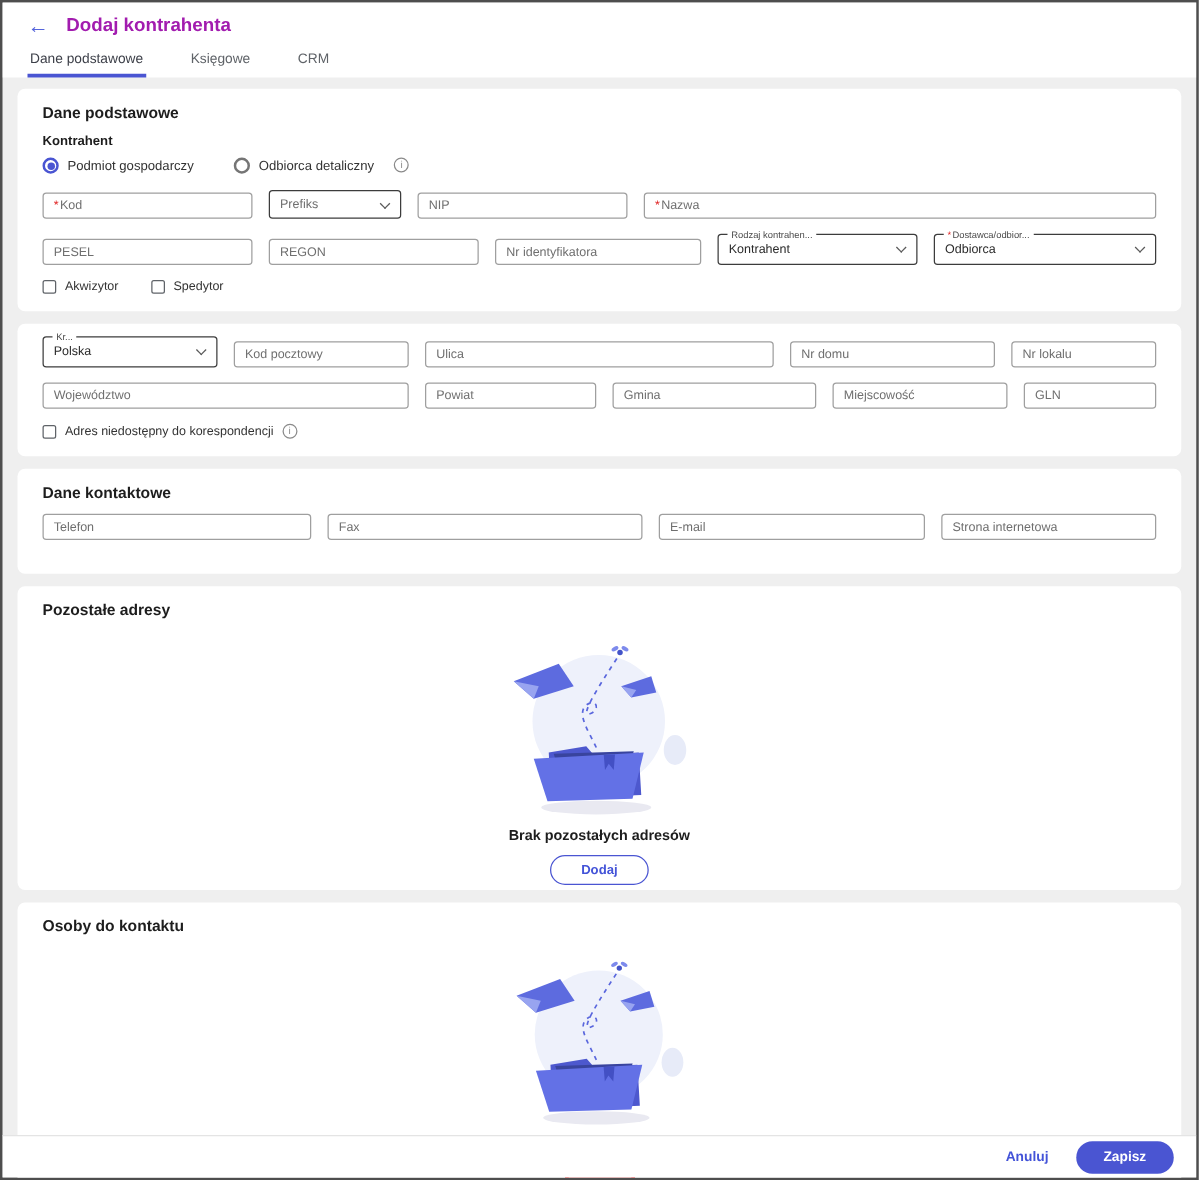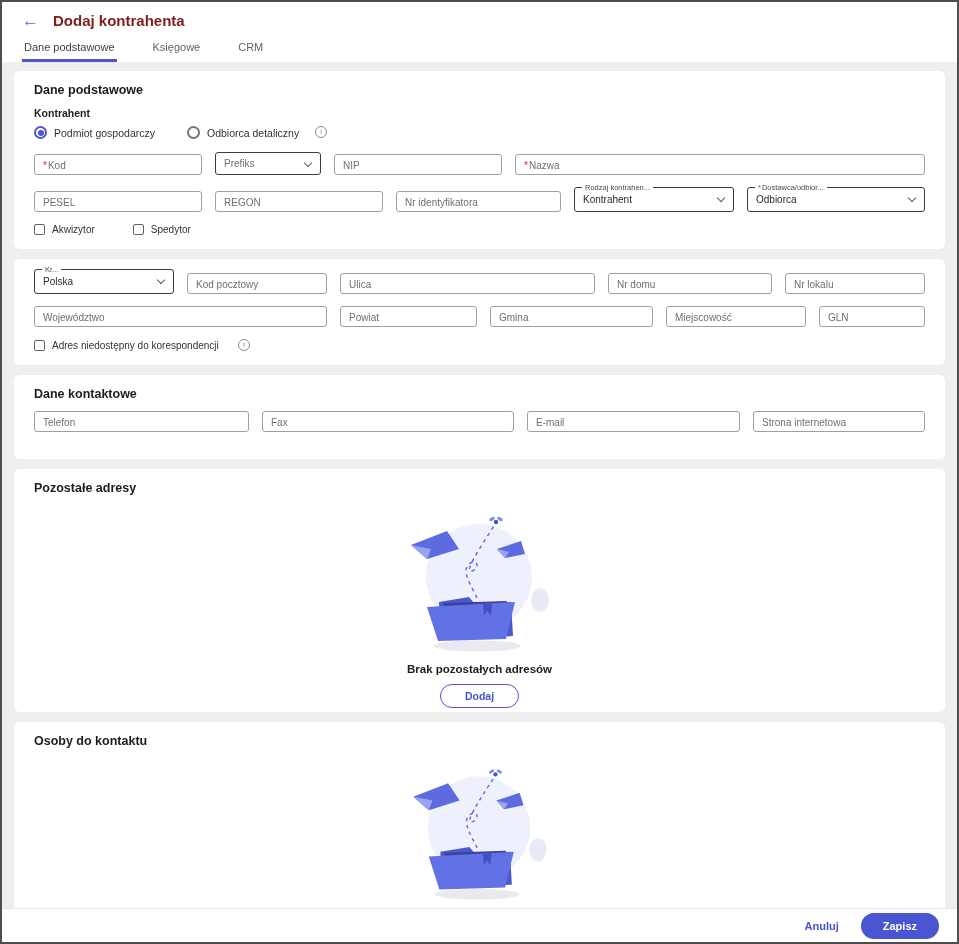--- a/index.html
+++ b/index.html
@@ -12,39 +12,39 @@
     width: 959px; height: 944px;
     border: 2px solid #4e4e4e;
     background: #efefef;
     position: relative;
     overflow: hidden;
   }
   
   .topbar { background: #fff; padding: 8px 0 0 0; }
   .title-row { display: flex; align-items: center; gap: 14px; padding: 2px 16px 6px 20px; }
   .back-arrow { color: #5565dc; font-size: 17px; cursor: pointer; line-height: 1; }
-  .page-title { font-size: 15px; font-weight: bold; color: #7f1d1d; }
+  .page-title { font-size: 15px; font-weight: bold; color: #a21caf; }
   .tabs { display: flex; gap: 34px; padding: 2px 16px 0 20px; }
   .tab { font-size: 11px; color: #5f6368; padding: 4px 2px 6px; cursor: pointer; }
   .tab.active { color: #3c3f48; border-bottom: 3px solid #4a55d2; }
   
   .content { padding: 9px 12px 0 12px; }
   .card {
     background: #fff; border-radius: 6px;
     padding: 10px 20px 14px 20px; margin-bottom: 10px;
   }
   .card-title { font-size: 12.5px; font-weight: bold; color: #1d1d1d; margin: 2px 0 10px; }
   .sub-label { font-size: 10.5px; font-weight: bold; color: #1d1d1d; margin: 0 0 7px; }
   
   .radio-row { display: flex; align-items: flex-start; gap: 10px; margin-bottom: 13px; font-size: 10.5px; color: #333; }
   .radio-opt { display: flex; align-items: center; gap: 7px; margin-right: 22px; cursor: pointer; }
   .radio { width: 13px; height: 13px; border-radius: 50%; border: 2px solid #757575; position: relative; background: #fff; flex: 0 0 auto; }
   .radio.checked { border-color: #4a55d2; }
   .radio.checked::after { content: ""; position: absolute; left: 1.5px; top: 1.5px; width: 6px; height: 6px; border-radius: 50%; background: #4a55d2; }
-  .check-row { display: flex; align-items: center; gap: 38px; font-size: 10px; color: #333; margin-top: 3px; }
+  .check-row { display: flex; align-items: center; gap: 26px; font-size: 10px; color: #333; margin-top: 3px; }
   .check-opt { display: flex; align-items: center; gap: 7px; cursor: pointer; }
   .checkbox { width: 11px; height: 11px; border: 1.5px solid #5f6368; border-radius: 2px; background: #fff; flex: 0 0 auto; }
   .info-icon { width: 12px; height: 12px; border: 1px solid #8a8a8a; border-radius: 50%;
     color: #8a8a8a; font-size: 8px; line-height: 10px; text-align: center; display: inline-block; font-style: normal; }
   
   .frow { display: flex; gap: 13px; margin-bottom: 12px; align-items: flex-end; }
   .tfield { position: relative; height: 21px; border: 1px solid #9f9f9f; border-radius: 3px; background: #fff; }
   .tfield input { width: 100%; height: 100%; border: none; outline: none; background: transparent;
     font-family: "Liberation Sans", sans-serif; font-size: 10px; padding: 0 8px; color: #333; }
   .tfield .ph { position: absolute; left: 8px; top: 50%; transform: translateY(-50%);
@@ -206,21 +206,21 @@
           <span class="ph"><span>Kod pocztowy</span></span>
         </div>
         <div class="tfield" style="flex:1">
           <input style="">
           <span class="ph"><span>Ulica</span></span>
         </div>
         <div class="tfield" style="width:164px">
           <input style="">
           <span class="ph"><span>Nr domu</span></span>
         </div>
-        <div class="tfield" style="width:140px">
+        <div class="tfield" style="width:116px">
           <input style="">
           <span class="ph"><span>Nr lokalu</span></span>
         </div>
       </div>
       <div class="frow">
         <div class="tfield" style="width:293px">
           <input style="">
           <span class="ph"><span>Województwo</span></span>
         </div>
         <div class="tfield" style="width:137px">

